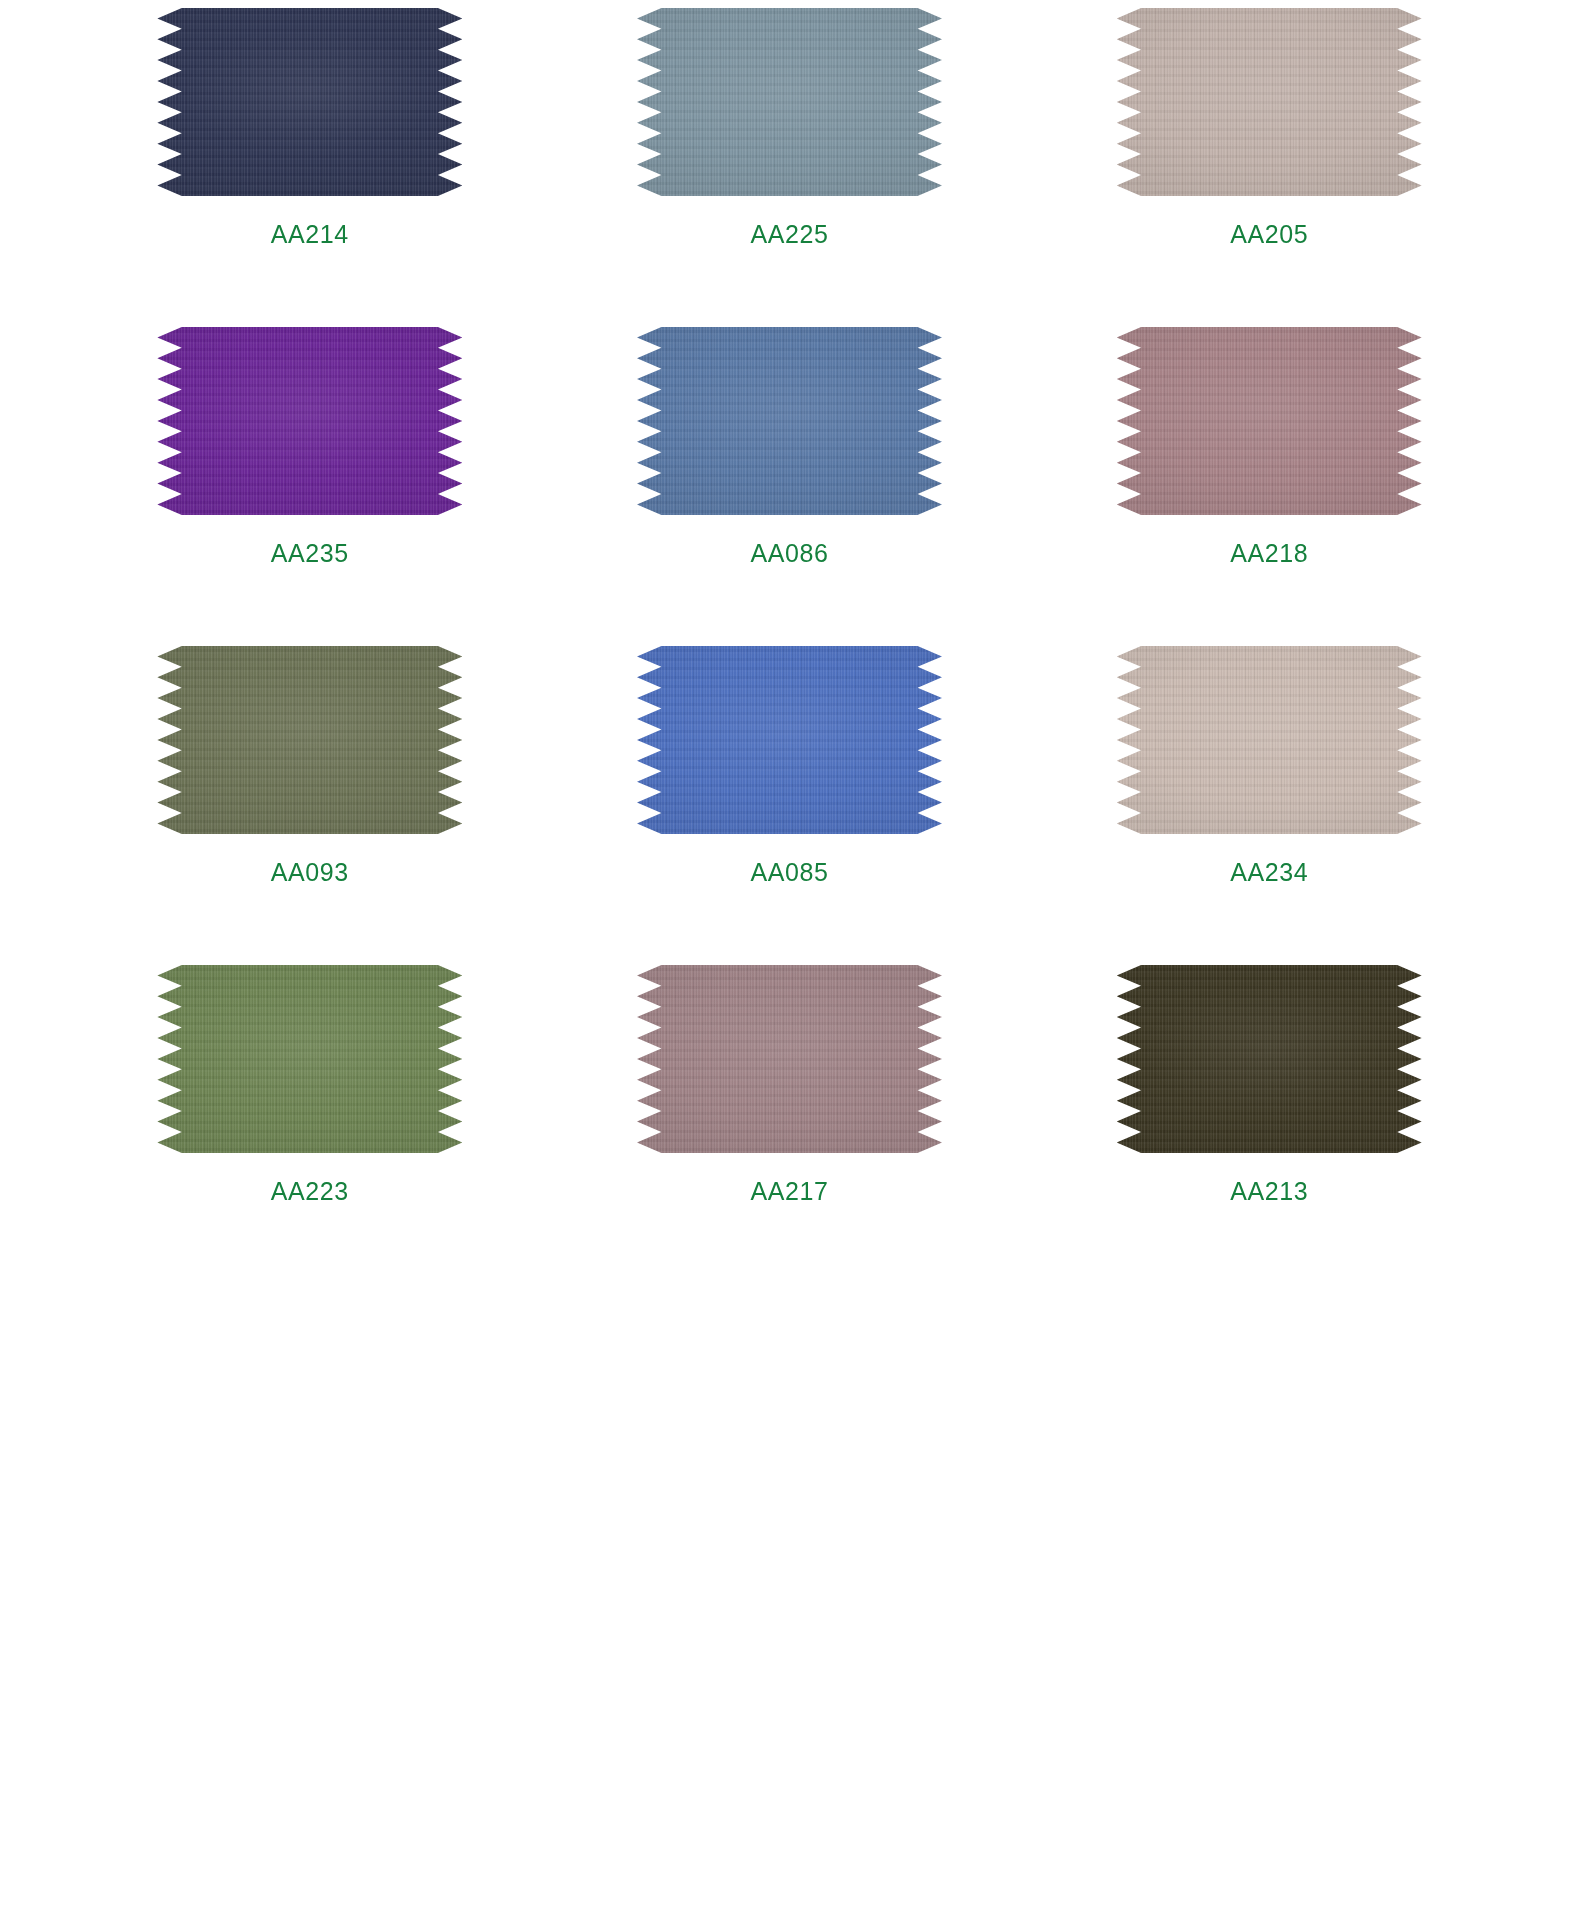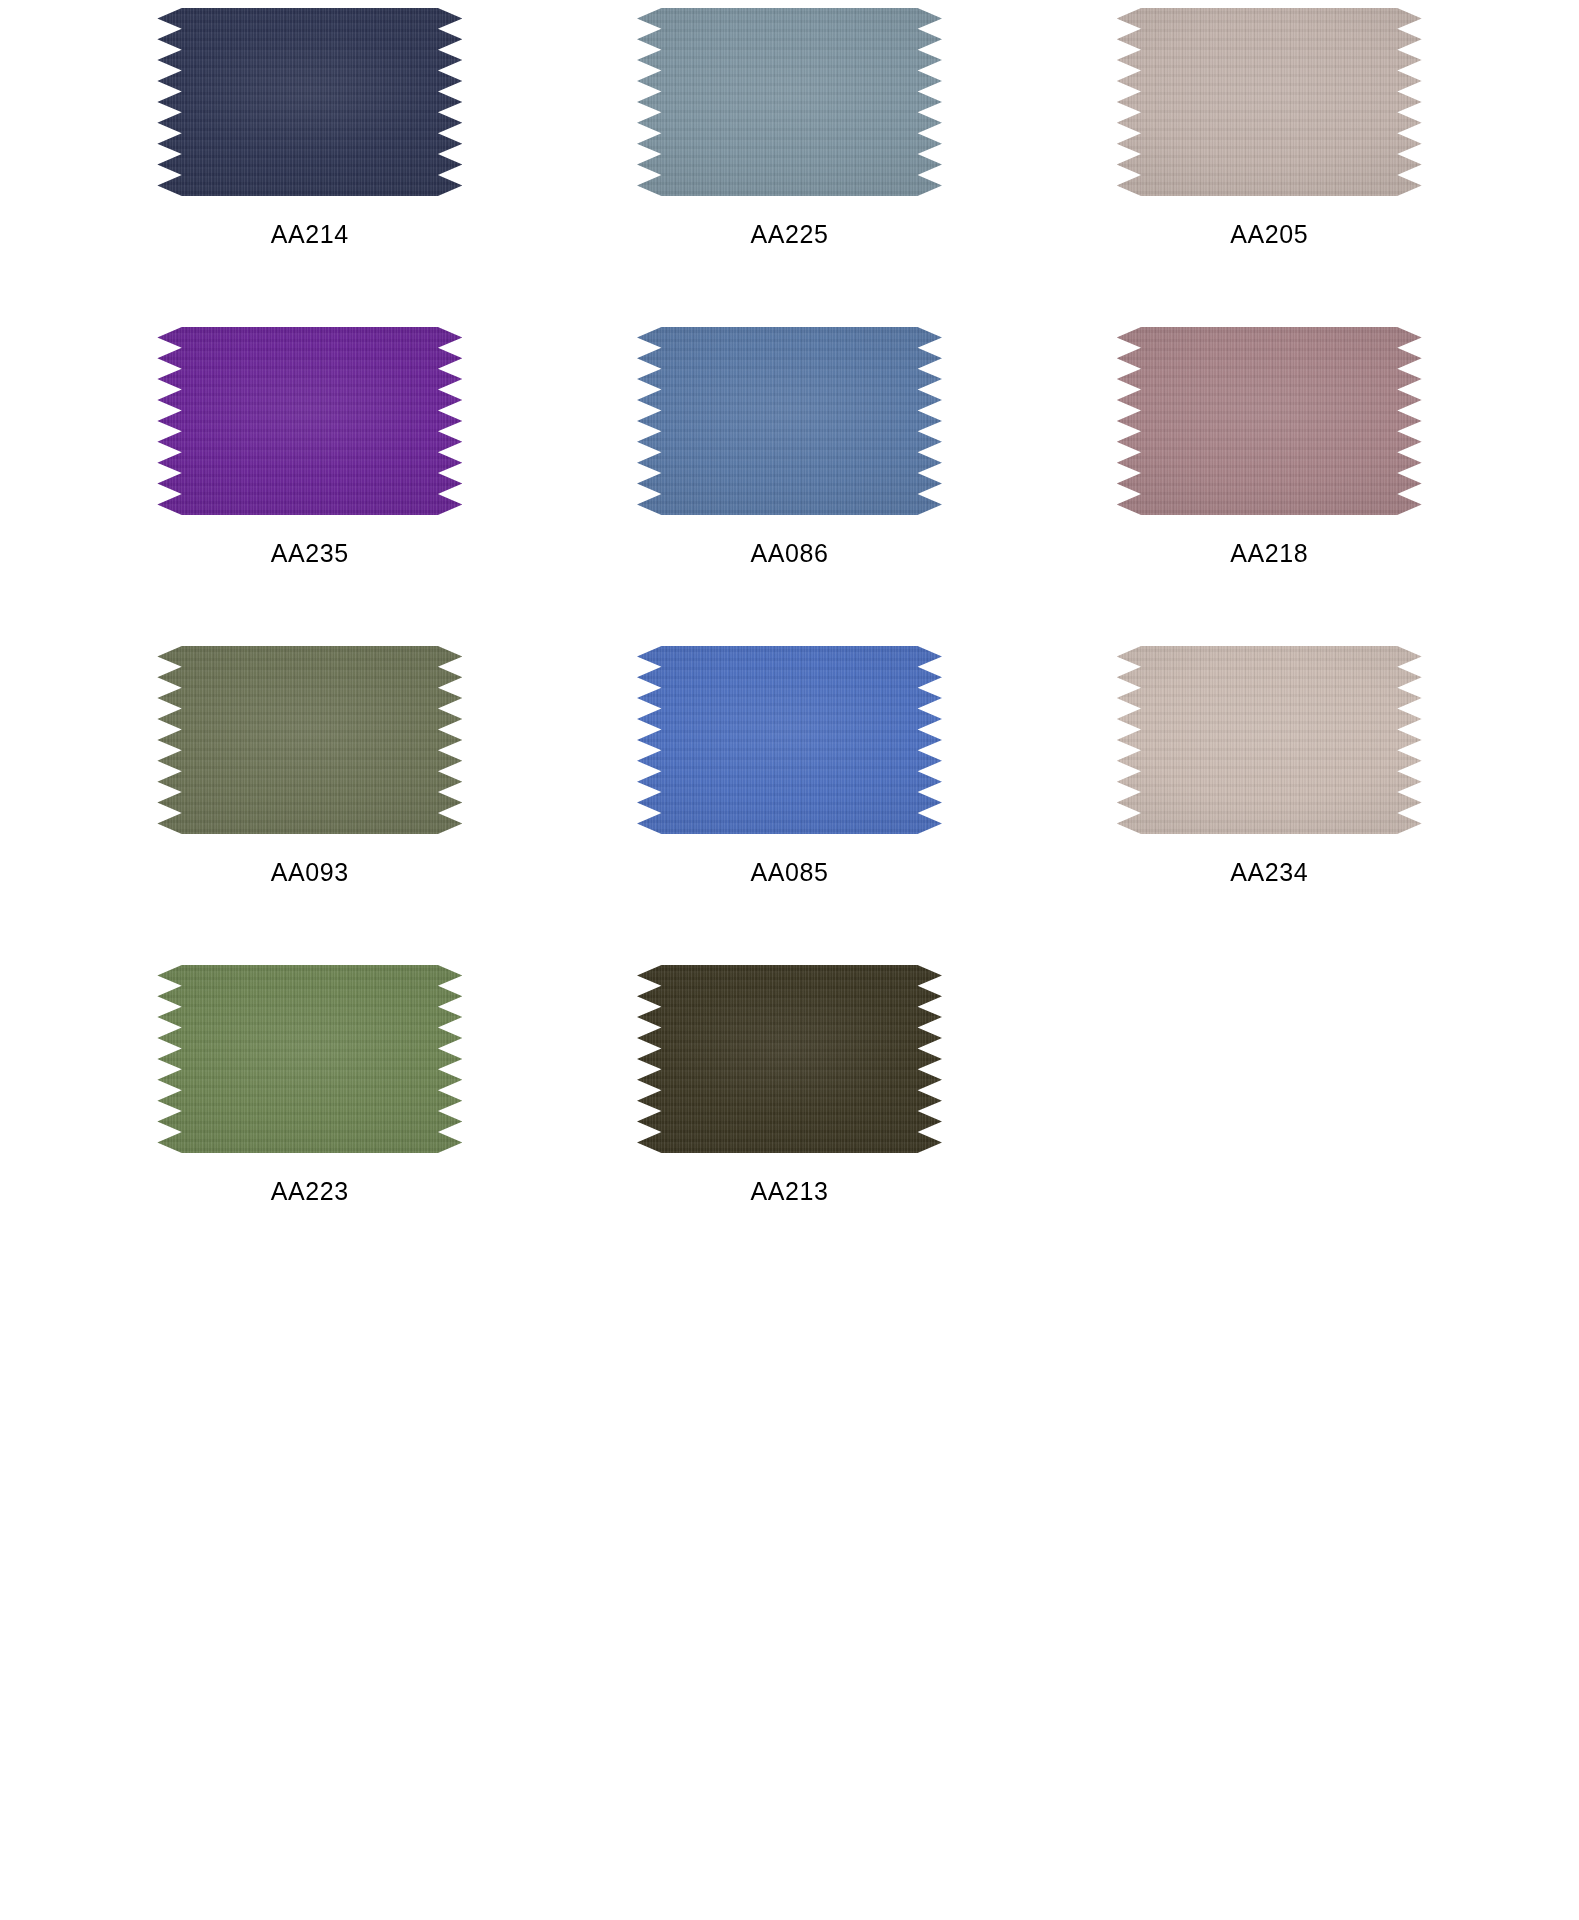--- a/index.html
+++ b/index.html
@@ -145,21 +145,21 @@
         rgba(255,255,255,0.055) 0%,
         rgba(0,0,0,0.0) 60%,
         rgba(0,0,0,0.05) 100%);
     pointer-events: none;
   }
 
   .chip-label {
     margin-top: 24px;
     font-size: 25px;
     letter-spacing: 0.6px;
-    color: #000000;
+    color: #15803d;
     font-family: "Liberation Sans", "DejaVu Sans", sans-serif;
     font-weight: 400;
     white-space: nowrap;
   }
 </style>
 </head>
 <body style="background: rgb(255, 255, 255);">
 
 <main id="swatch-grid">
     <div class="swatch-cell">
@@ -217,17 +217,23 @@
       <div class="chip-label">AA234</div>
     </div>
     <div class="swatch-cell">
       <div class="chip-wrap">
         <div class="chip" style="background-color: rgb(109, 132, 82);"></div>
       </div>
       <div class="chip-label">AA223</div>
     </div>
     <div class="swatch-cell">
       <div class="chip-wrap">
+        <div class="chip" style="background-color: rgb(159, 130, 134);"></div>
+      </div>
+      <div class="chip-label">AA217</div>
+    </div>
+    <div class="swatch-cell">
+      <div class="chip-wrap">
         <div class="chip" style="background-color: rgb(60, 55, 35);"></div>
       </div>
       <div class="chip-label">AA213</div>
     </div>
   </main>
 
 </body></html>

